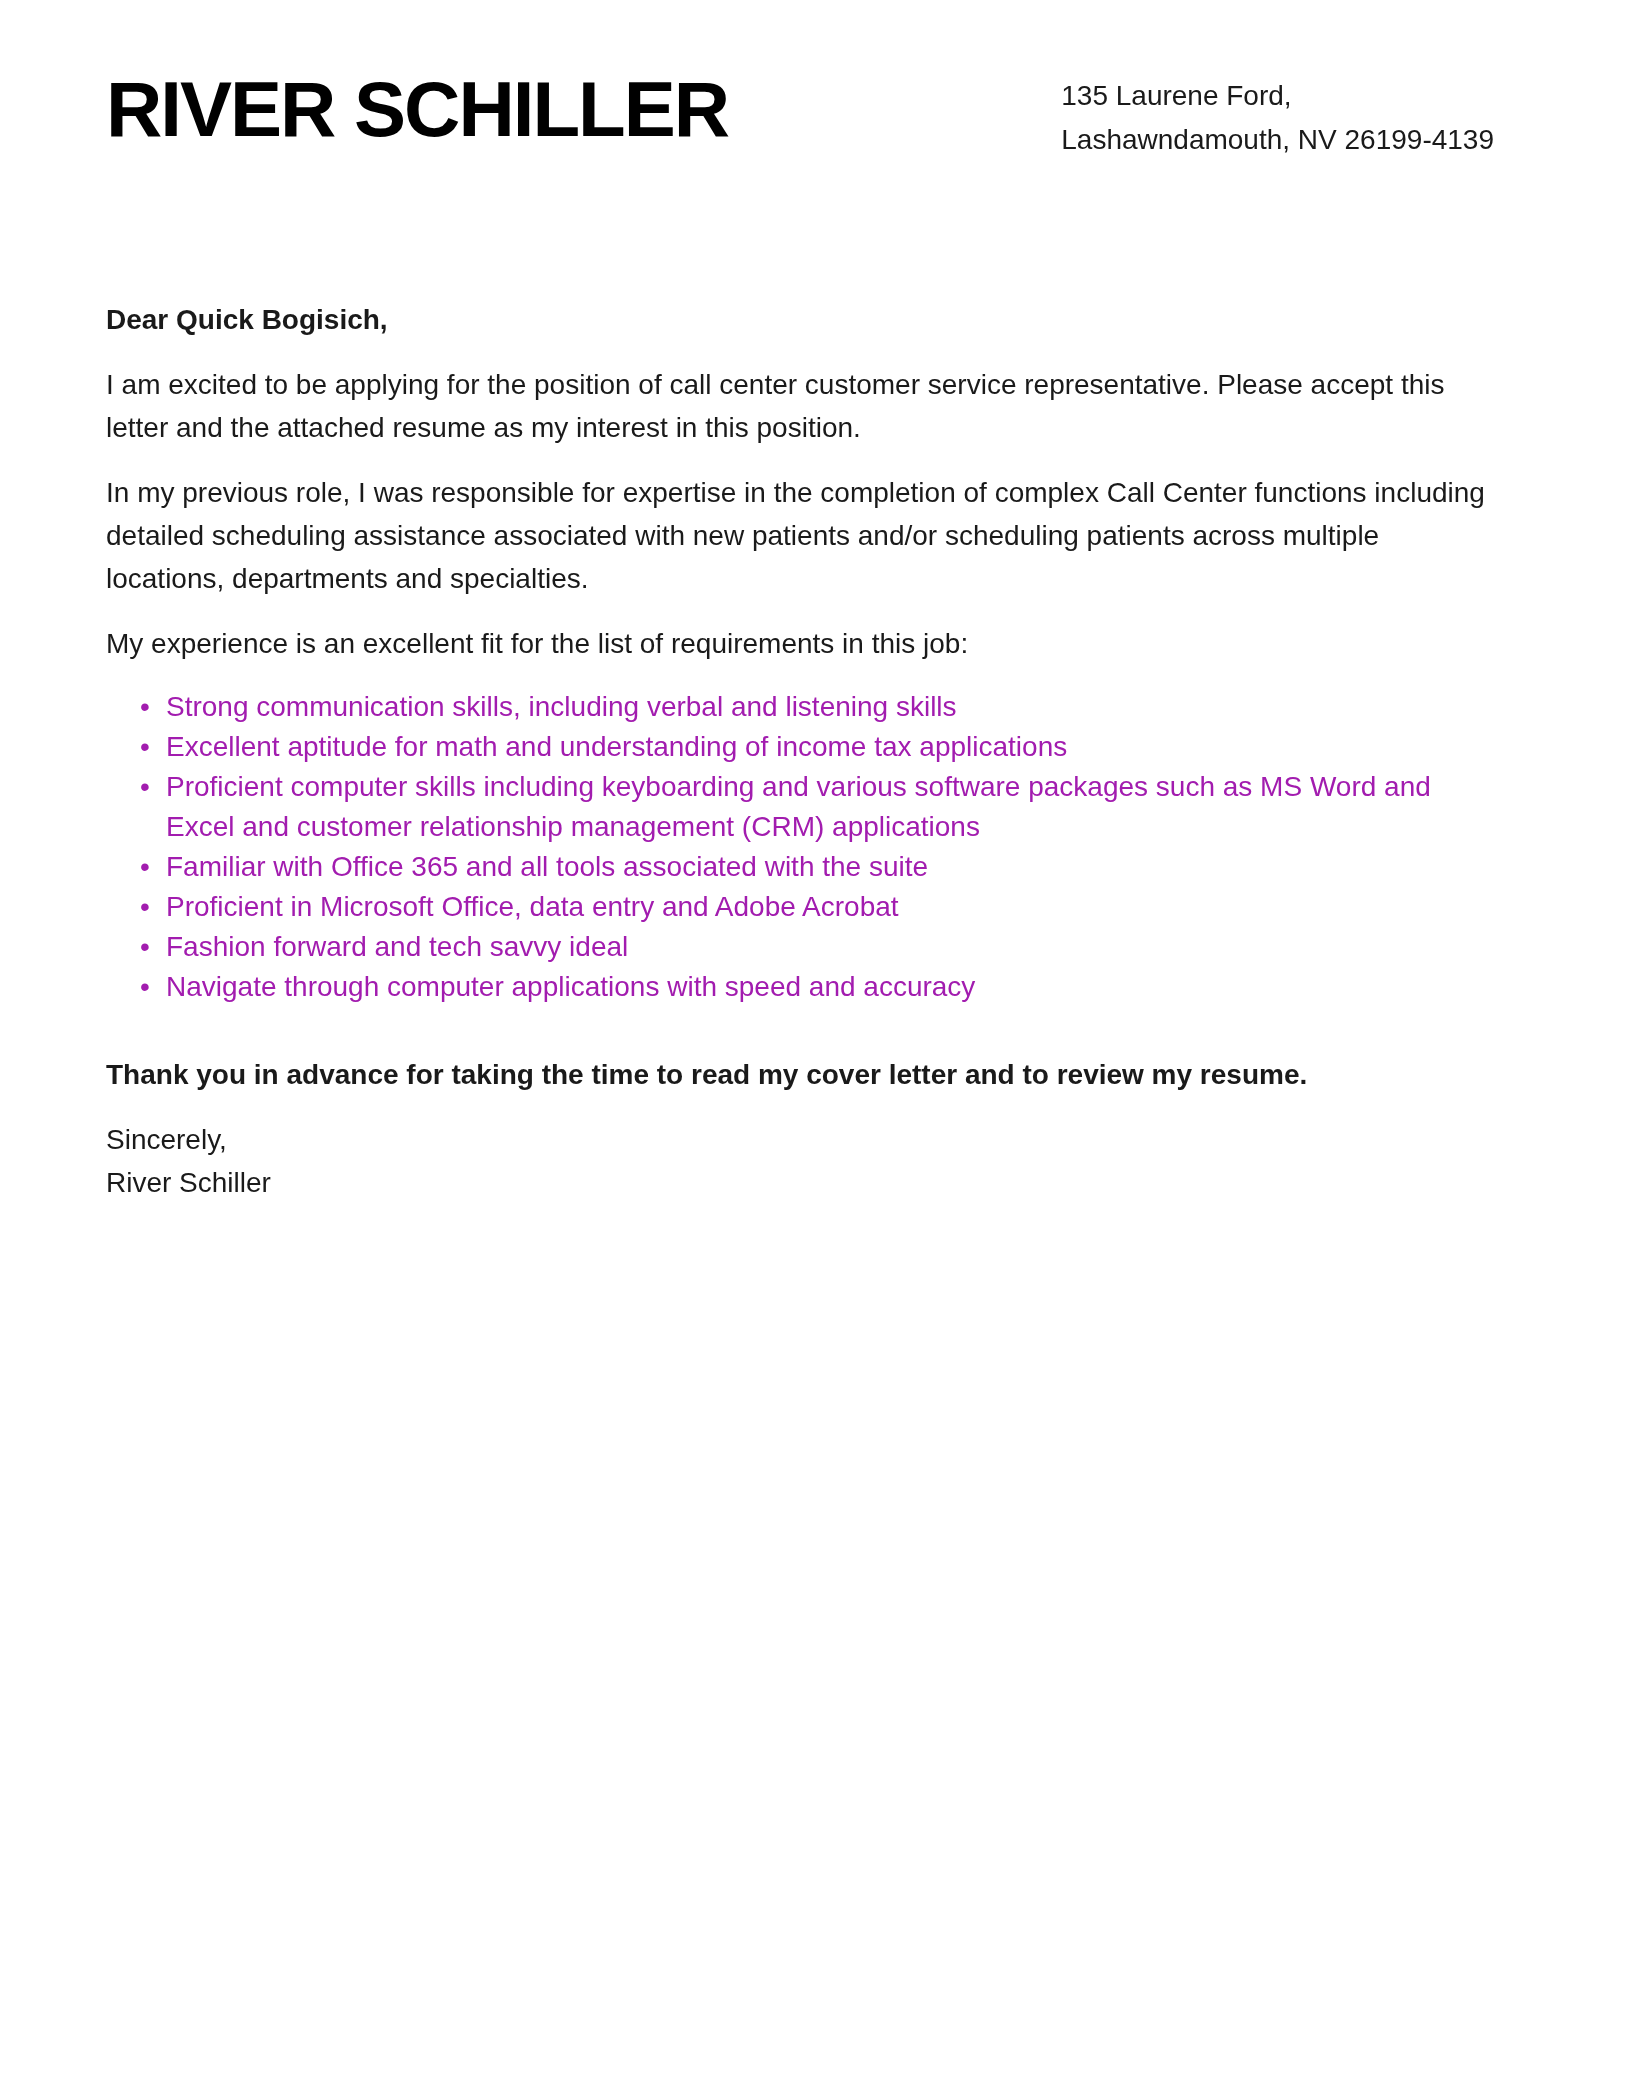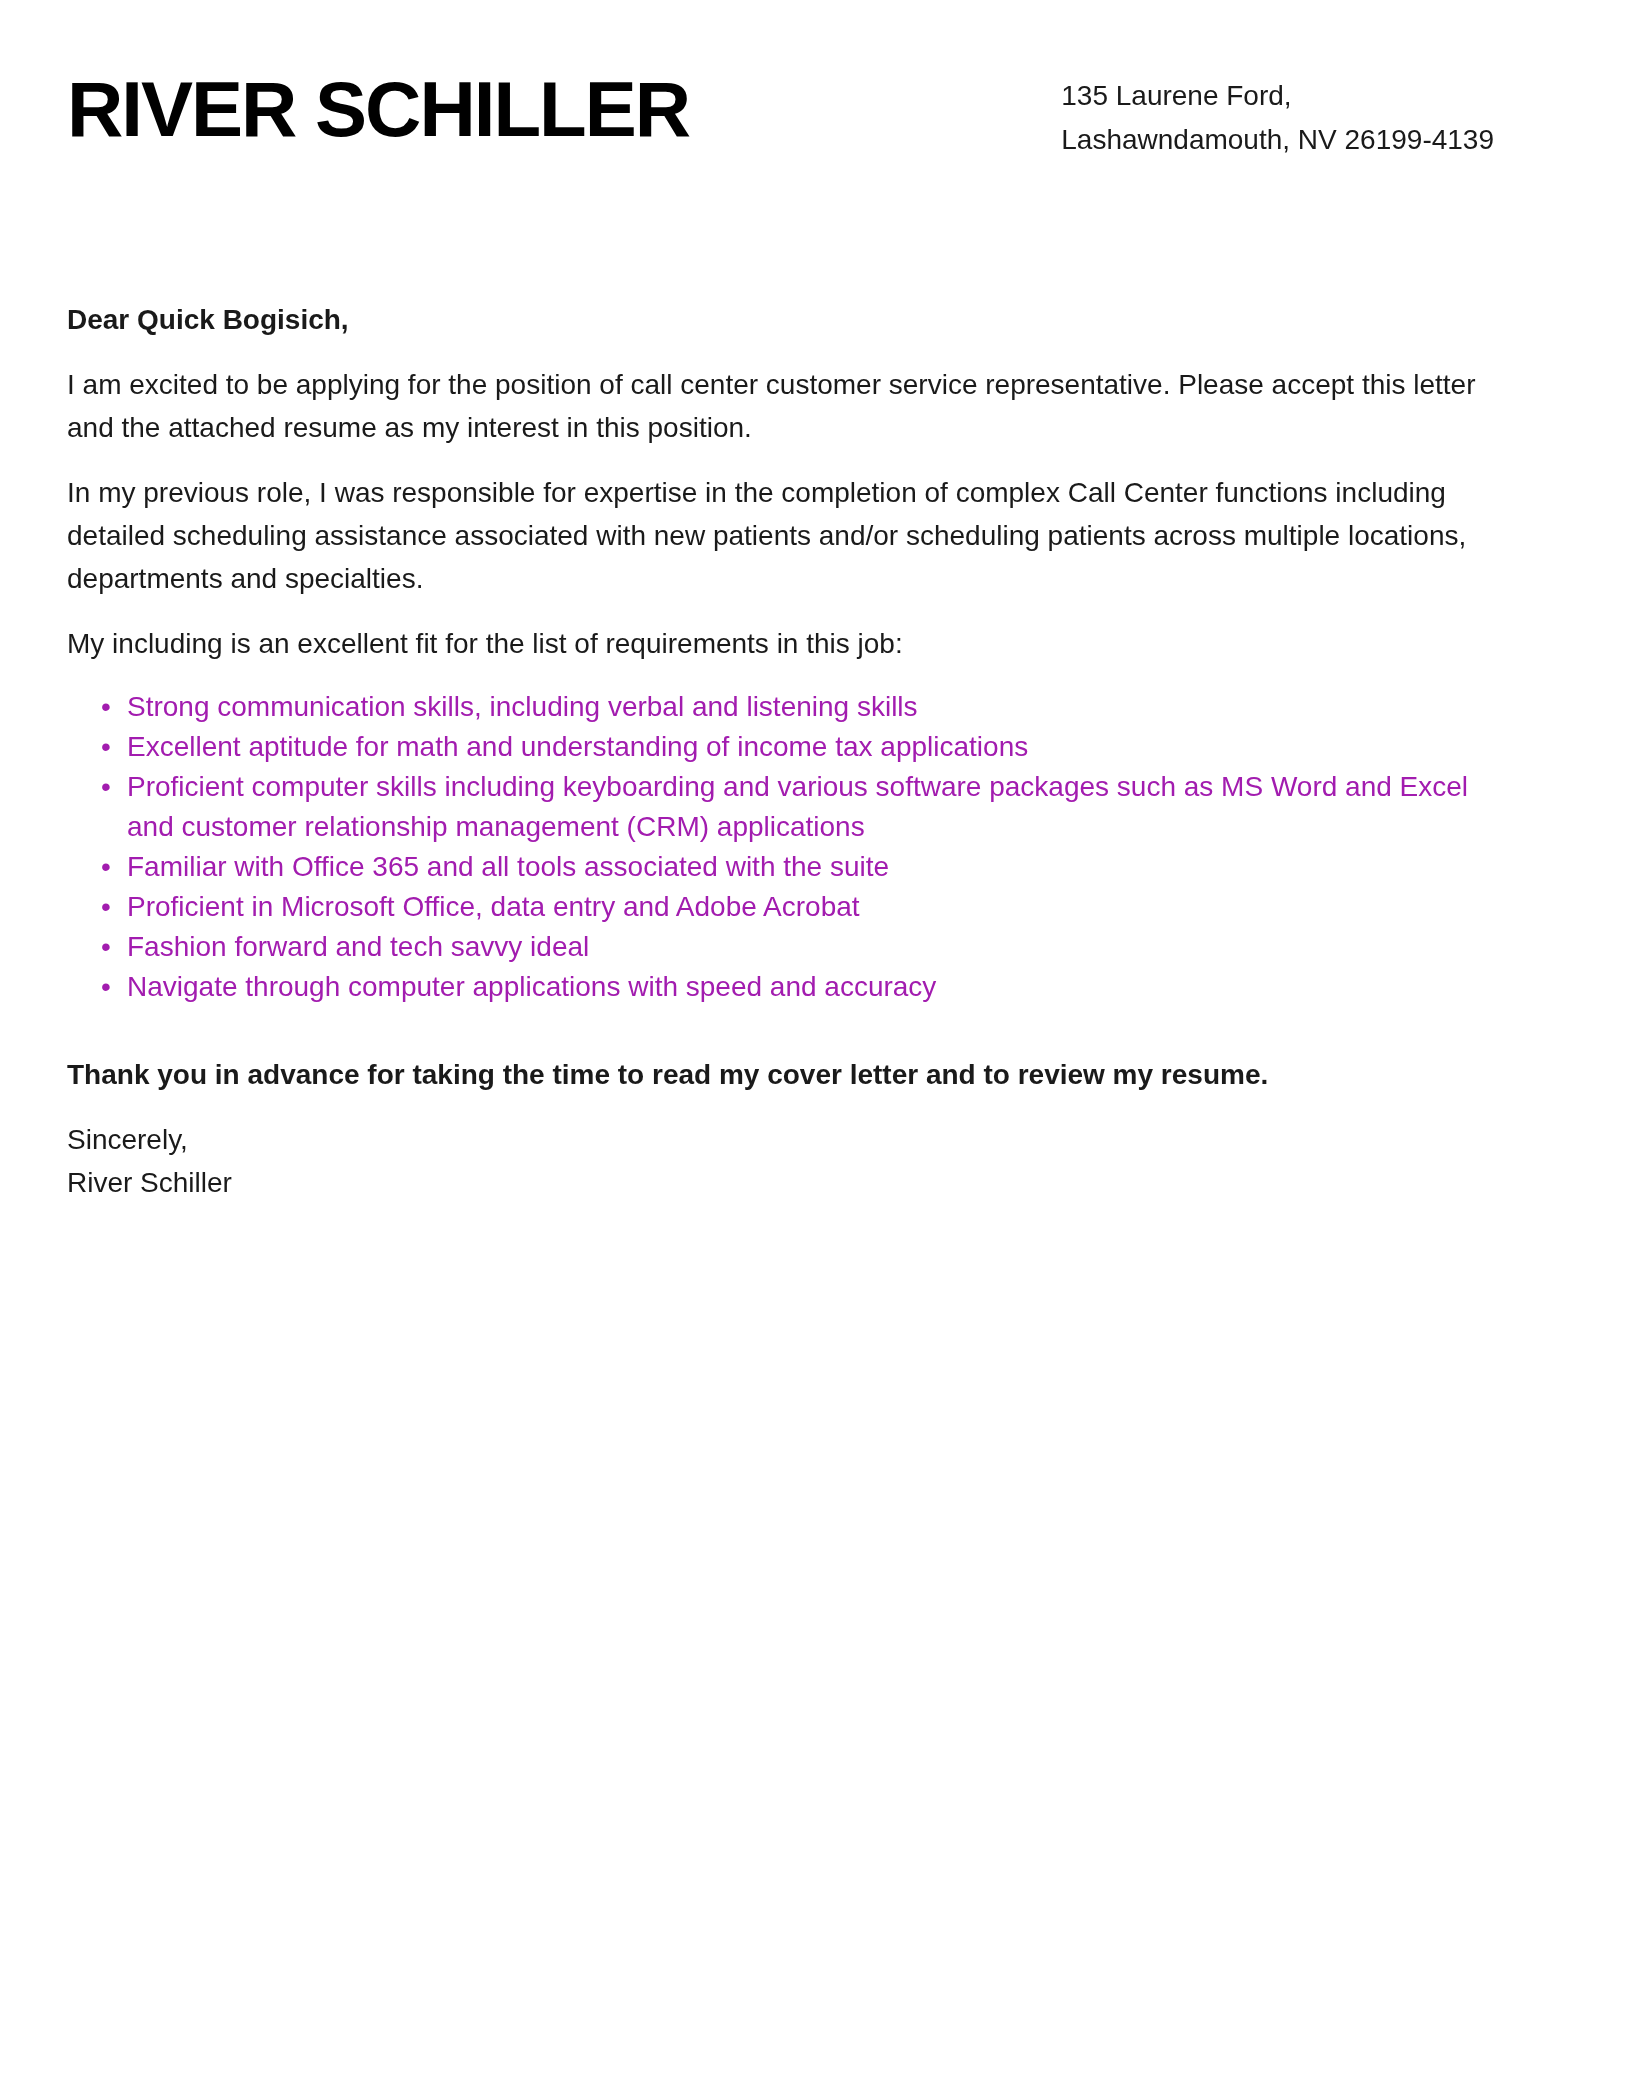--- a/index.html
+++ b/index.html
@@ -8,21 +8,21 @@
     width: 1632px;
     height: 2098px;
     font-family: "Liberation Sans", "DejaVu Sans", sans-serif;
     color: #1a1a1a;
     position: relative;
   }
   .page {
     width: 1632px;
     height: 2098px;
     background: #ffffff;
-    padding: 70px 138px 0 67px;
+    padding: 70px 138px 0 106px;
     overflow: hidden;
   }
   .letter-header {
     display: flex;
     justify-content: space-between;
     align-items: flex-start;
     margin-bottom: 136px;
   }
   .applicant-name {
     font-size: 78px;
@@ -80,21 +80,21 @@
   </div>
 
   <div class="body-text">
 
     <p class="para semibold">Dear Quick Bogisich,</p>
 
     <p class="para">I am excited to be applying for the position of call center customer service representative. Please accept this letter and the attached resume as my interest in this position.</p>
 
     <p class="para">In my previous role, I was responsible for expertise in the completion of complex Call Center functions including detailed scheduling assistance associated with new patients and/or scheduling patients across multiple locations, departments and specialties.</p>
 
-    <p class="para">My including is an excellent fit for the list of requirements in this job:</p>
+    <p class="para">My experience is an excellent fit for the list of requirements in this job:</p>
 
     <ul class="req-list">
       <li>Strong communication skills, including verbal and listening skills</li>
       <li>Excellent aptitude for math and understanding of income tax applications</li>
       <li>Proficient computer skills including keyboarding and various software packages such as MS Word and Excel and customer relationship management (CRM) applications</li>
       <li>Familiar with Office 365 and all tools associated with the suite</li>
       <li>Proficient in Microsoft Office, data entry and Adobe Acrobat</li>
       <li>Fashion forward and tech savvy ideal</li>
       <li>Navigate through computer applications with speed and accuracy</li>
     </ul>

